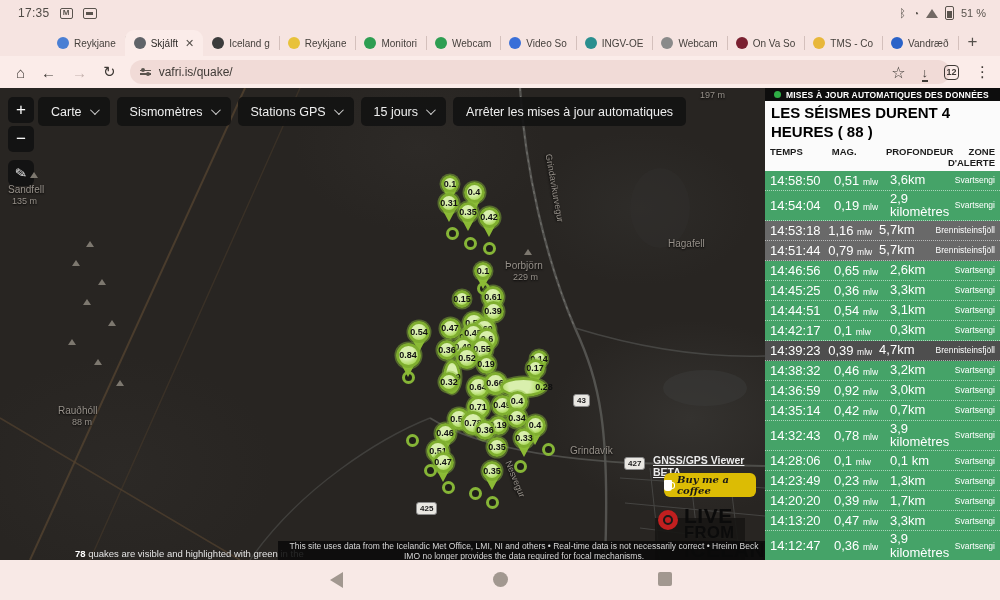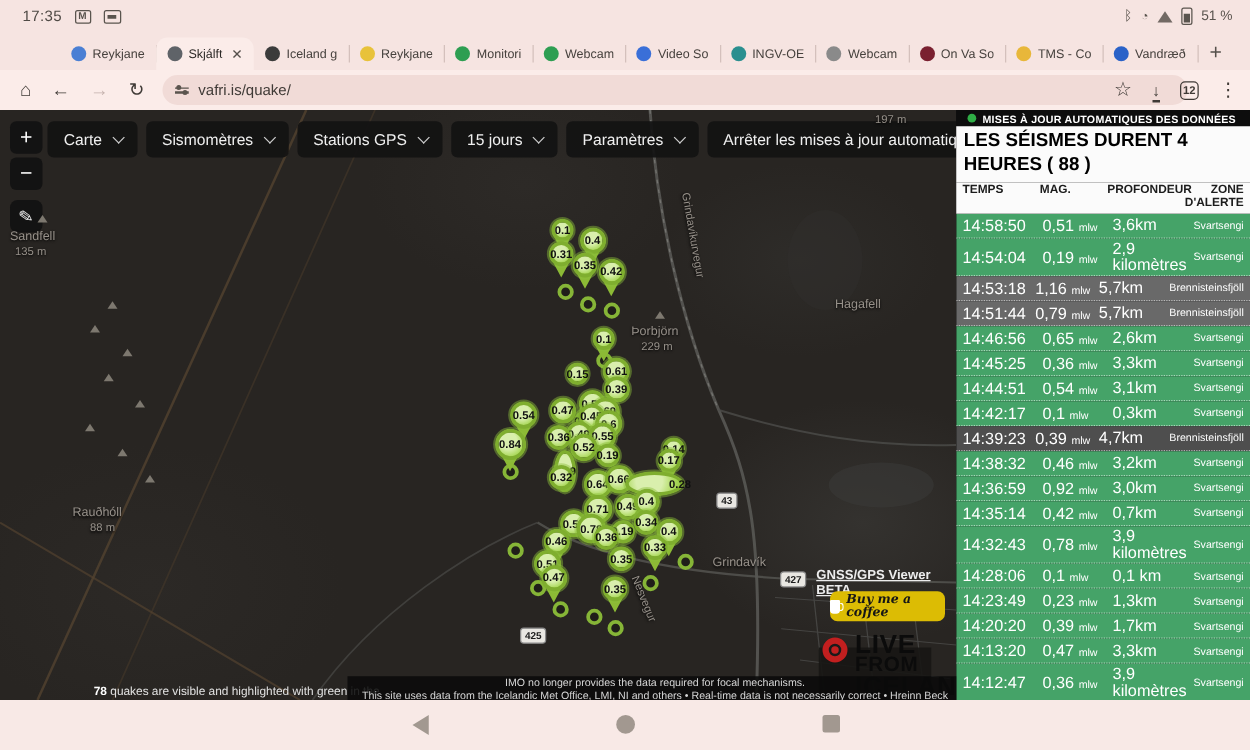--- a/index.html
+++ b/index.html
@@ -279,33 +279,29 @@
         </div>
         <div class="tb-btn">
           <span>Stations GPS</span>
           <span class="chev"></span>
         </div>
         <div class="tb-btn">
           <span>15 jours</span>
           <span class="chev"></span>
         </div>
         <div class="tb-btn">
-          <span>Paramètres</span>
-          <span class="chev"></span>
-        </div>
-        <div class="tb-btn">
           <span>Arrêter les mises à jour automatiques</span>
         </div>
       </div>
 
     <div id="quakes-note"><b>78</b><span> quakes are visible and highlighted with green in the</span></div>
 
     <div id="attribution">
+      <div>This site uses data from the Icelandic Met Office, LMI, NI and others • Real-time data is not necessarily correct • Hreinn Beck</div>
       <div>IMO no longer provides the data required for focal mechanisms.</div>
-      <div>This site uses data from the Icelandic Met Office, LMI, NI and others • Real-time data is not necessarily correct • Hreinn Beck</div>
     </div>
 
     <a id="gnss-link">GNSS/GPS Viewer BETA</a>
     <div id="coffee-btn">
       <span class="cup"></span>
       <span class="txt">Buy me a coffee</span>
     </div>
     <div id="live-logo">
       <span class="ring">
           <i></i>

